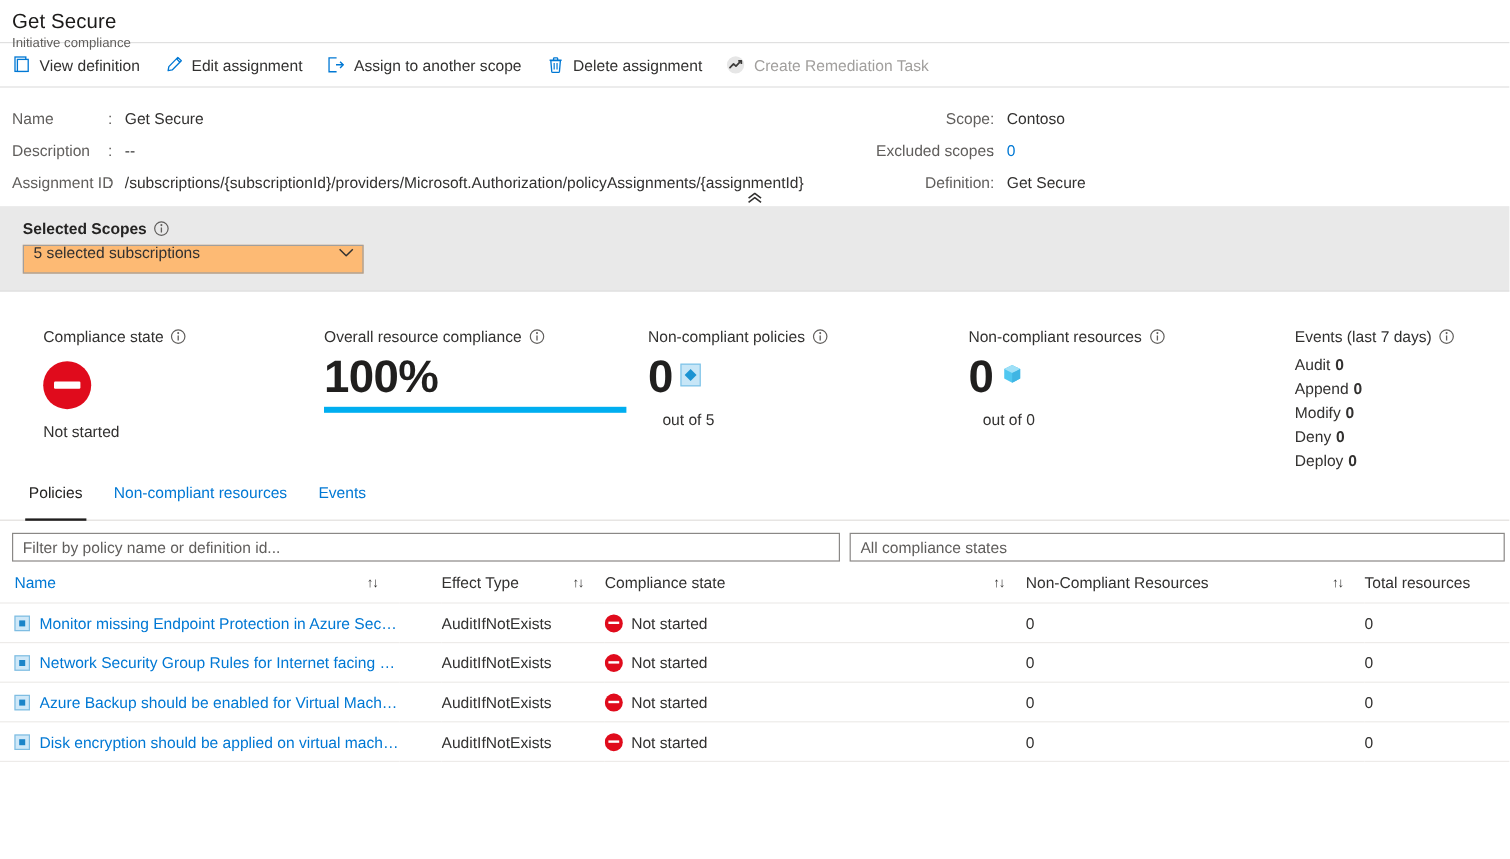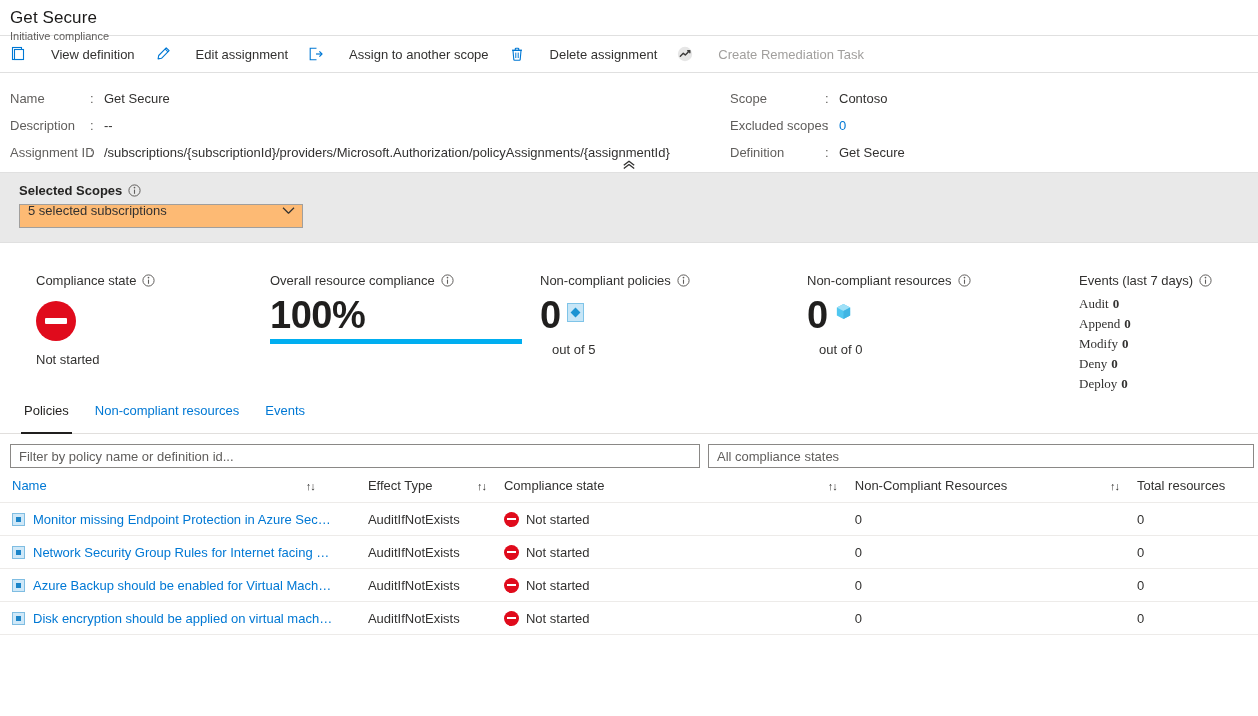--- a/index.html
+++ b/index.html
@@ -52,21 +52,21 @@
     display: flex;
     align-items: center;
     height: 28px;
     margin-right: 20px;
     cursor: pointer;
     white-space: nowrap;
   }
   .cmd .cmd-label {
     font-size: 13px;
     color: #323130;
-    margin-left: 25px;
+    margin-left: 7px;
   }
   .cmd.disabled { cursor: default; }
   .cmd.disabled .cmd-label { color: #a19f9d; }
   .cmd-icon {
     width: 16px;
     height: 16px;
     display: inline-flex;
     align-items: center;
     justify-content: center;
   }
@@ -89,21 +89,21 @@
     font-size: 13px;
     white-space: nowrap;
   }
   .dlabel {
     color: #605e5c;
   }
   .dcolon { color: #605e5c; width: 14px; text-align: left; }
   .dvalue { color: #323130; }
   .dvalue.link { color: #0078d4; cursor: pointer; }
   .details-col-left .dlabel { width: 80px; }
-  .details-col-right .dlabel { width: 95px; }
+  .details-col-right .dlabel { width: 95px; text-align: right; }
   .collapse-btn {
     position: absolute;
     left: 50%;
     bottom: 0px;
     transform: translateX(-50%);
     width: 26px;
     height: 14px;
     display: flex;
     align-items: center;
     justify-content: center;
@@ -233,21 +233,20 @@
     transform: rotate(45deg);
     display: block;
   }
 
   .events-list { margin-top: 6px; }
   .event-row {
     font-size: 13px;
     color: #323130;
     line-height: 20px;
     white-space: nowrap;
-    font-family: Liberation Serif, serif;
   }
   .event-row b { font-weight: bold; margin-left: 4px; }
 
   
   .tabs {
     display: flex;
     padding-left: 24px;
     border-bottom: 1px solid #e1dfdd;
     height: 31px;
     box-sizing: border-box;

